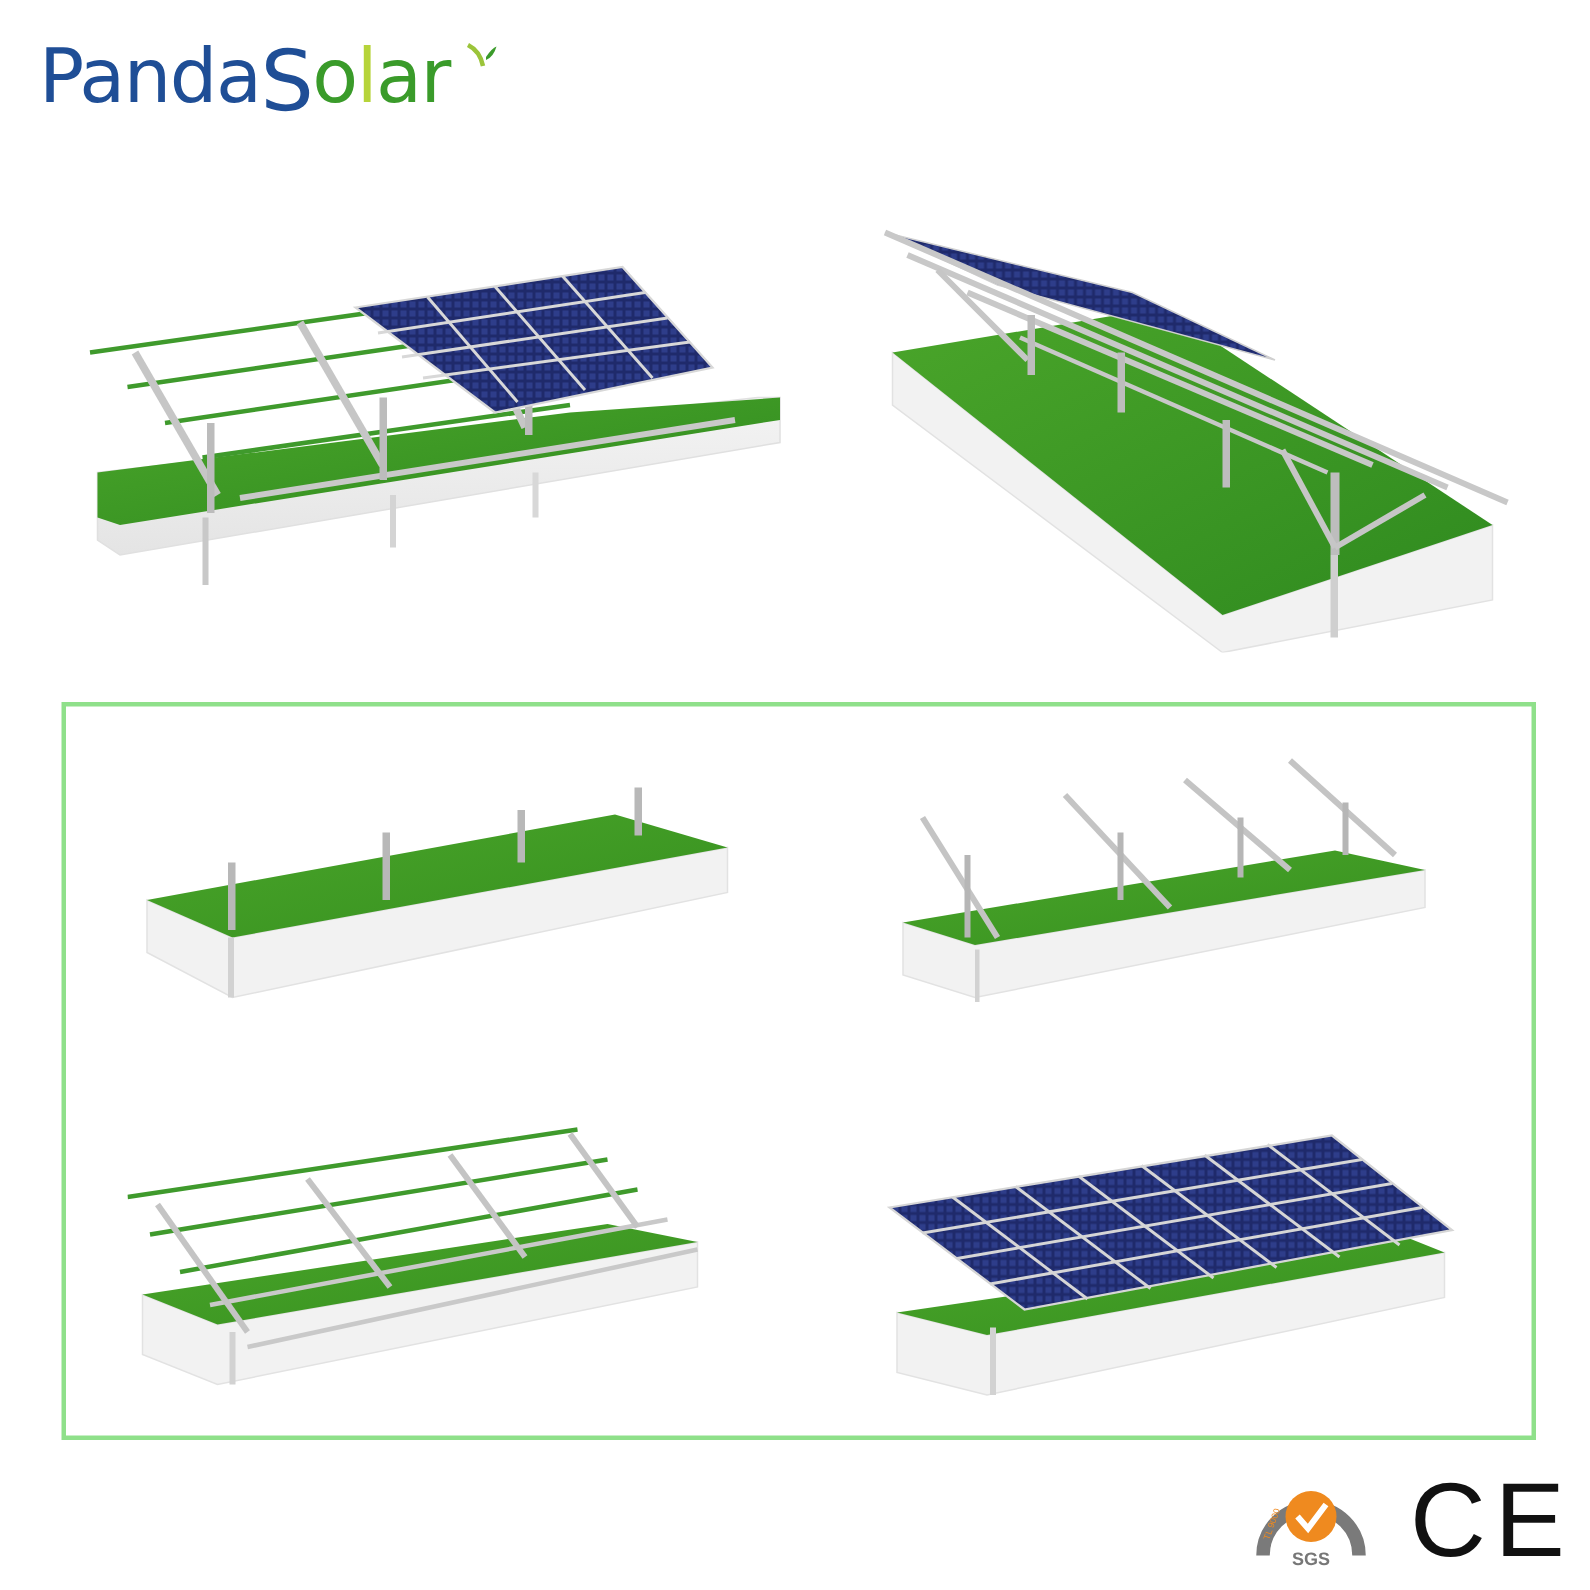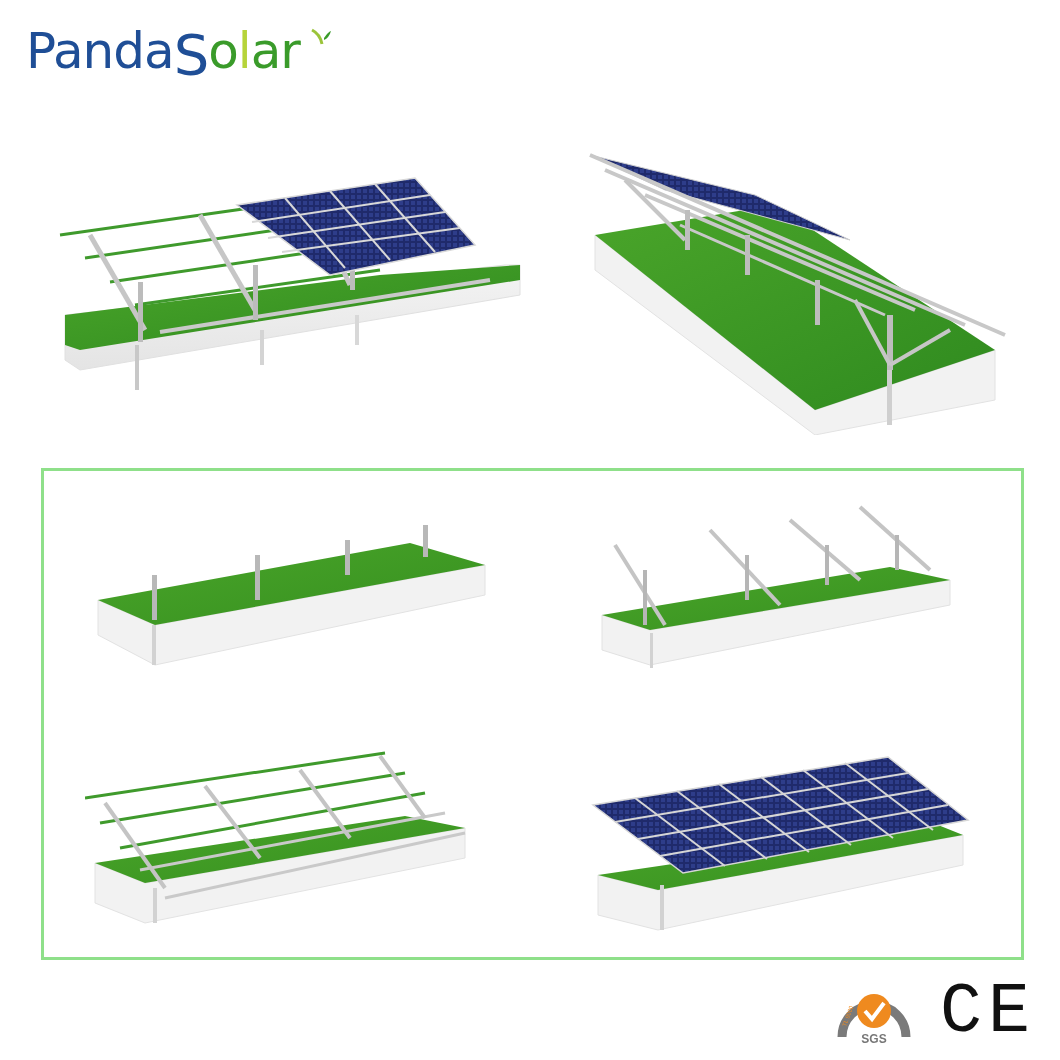--- a/index.html
+++ b/index.html
@@ -4,21 +4,21 @@
 <style>
   html, body { margin: 0; padding: 0; background: #ffffff; }
   body { width: 1060px; height: 1060px; position: relative; overflow: hidden; font-family: "Liberation Sans", sans-serif; }
   .logo { position: absolute; left: 26px; top: 22px; height: 60px; display: flex; align-items: flex-start; font-family: "DejaVu Sans", sans-serif; font-size: 50px; letter-spacing: -1px; }
   .logo .blue { color: #1f4e96; }
   .logo .green { color: #3a9b2a; }
   .logo .lime { color: #b6d43a; }
   .scene { position: absolute; }
   .frame-box { position: absolute; left: 41px; top: 468px; width: 983px; height: 492px; border: 3px solid #8fe08a; box-sizing: border-box; }
   .cert { position: absolute; }
-  .ce { position: absolute; left: 940px; top: 978px; font-family: Liberation Mono, monospace; font-size: 70px; line-height: 70px; color: #111; letter-spacing: 6px; }
+  .ce { position: absolute; left: 940px; top: 978px; font-family: Liberation Sans, sans-serif; font-size: 70px; line-height: 70px; color: #111; letter-spacing: 6px; }
 </style>
 </head>
 <body>
 
 <div class="logo">
   <span class="blue">Panda</span>
   <span class="blue" style="font-size:56px;">S</span>
   <span class="green">o</span>
   <span class="lime">l</span>
   <span class="green">ar</span>

